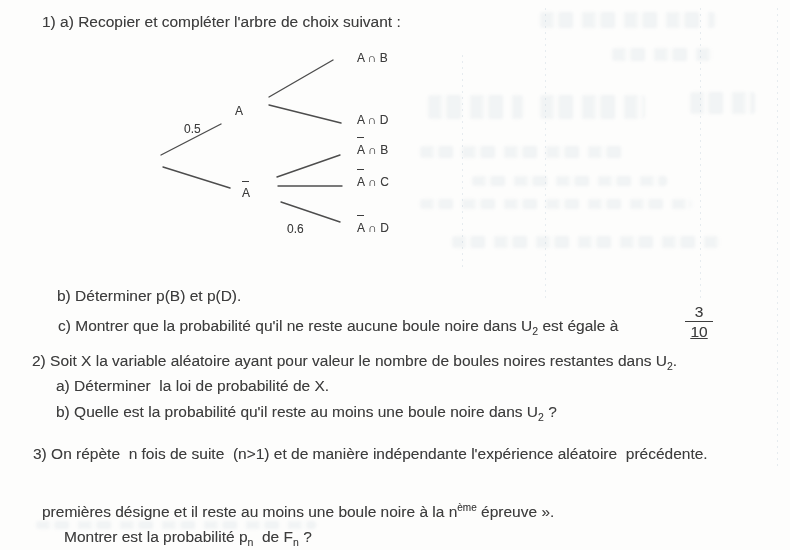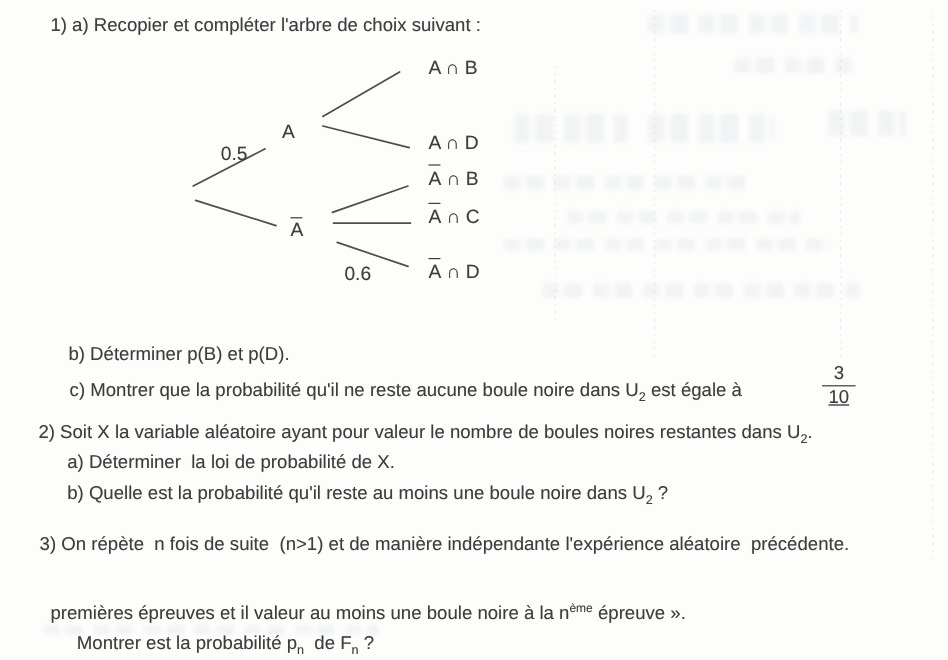--- a/index.html
+++ b/index.html
@@ -15,21 +15,21 @@
   .line{
     position:absolute;
     font-size:15.5px;
     line-height:19px;
     white-space:pre;
   }
   .line sub{font-size:10.5px;line-height:0;vertical-align:-4px;}
   .line sup{font-size:10px;line-height:0;vertical-align:6px;text-align:center;}
   .tlabel{
     position:absolute;
-    font-size:16px;
+    font-size:12px;
     line-height:18px;
     white-space:pre;
   }
   .ov{position:relative;display:inline-block;}
   .ov::before{
     content:"";
     position:absolute;left:0;right:1px;top:-4px;
     border-top:1.6px solid #3d3d3d;
   }
   .ov-node::before{top:-3px;}
@@ -105,16 +105,16 @@
   <div class="frac">
     <span class="num">3</span>
     <span class="den">10</span>
   </div>
 
   <div class="line" style="left:32px;top:351px"><span>2) Soit X la variable aléatoire ayant pour valeur le nombre de boules noires restantes dans U</span><sub>2</sub><span>.</span></div>
   <div class="line" style="left:56px;top:376px">a) Déterminer  la loi de probabilité de X.</div>
   <div class="line" style="left:56px;top:402px"><span>b) Quelle est la probabilité qu'il reste au moins une boule noire dans U</span><sub>2</sub><span> ?</span></div>
 
   <div class="line" style="left:33px;top:444px">3) On répète  n fois de suite  (n&gt;1) et de manière indépendante l'expérience aléatoire  précédente.</div>
-  <div class="line" style="left:42px;top:502px"><span>premières épreuves et il valeur au moins une boule noire à la n</span><sup>ème</sup><span> épreuve ».</span></div>
+  <div class="line" style="left:42px;top:502px"><span>premières désigne et il reste au moins une boule noire à la n</span><sup>ème</sup><span> épreuve ».</span></div>
   <div class="line" style="left:64px;top:527px"><span>Montrer est la probabilité p</span><sub>n</sub><span>  de F</span><sub>n</sub><span> ?</span></div>
 
 </div>
 
 </body></html>

